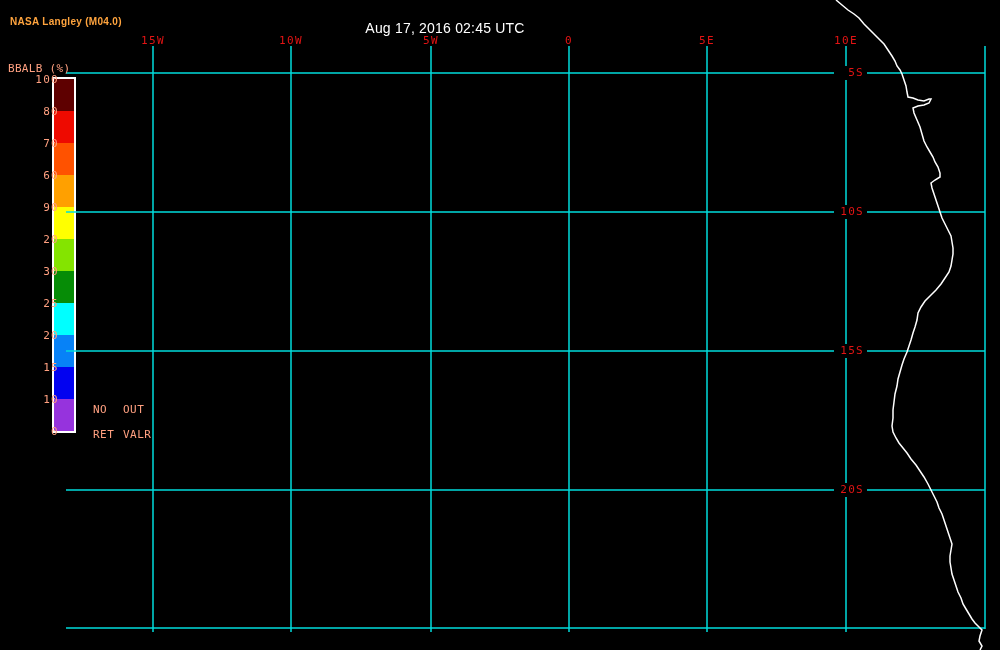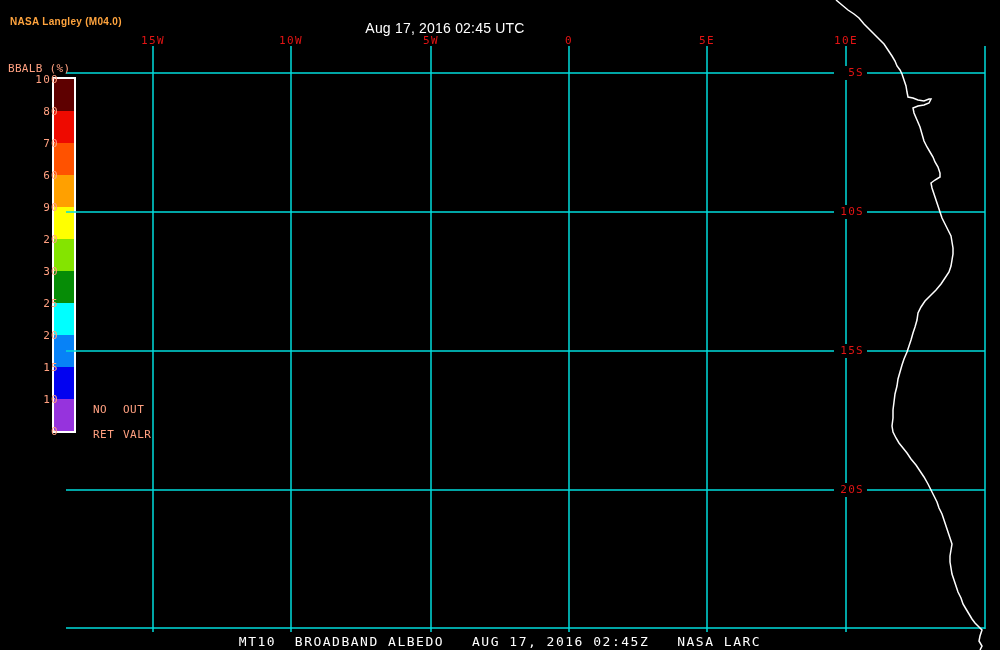--- a/index.html
+++ b/index.html
@@ -125,15 +125,14 @@
       <div class="cb-tick" style="top: 207px;">90</div>
       <div class="cb-tick" style="top: 239px;">20</div>
       <div class="cb-tick" style="top: 271px;">30</div>
       <div class="cb-tick" style="top: 303px;">25</div>
       <div class="cb-tick" style="top: 335px;">20</div>
       <div class="cb-tick" style="top: 367px;">15</div>
       <div class="cb-tick" style="top: 399px;">10</div>
       <div class="cb-tick" style="top: 431px;">0</div>
     </div>
 
-  <div class="abs" id="footer">MT10  BROADBAND ALBEDO   AUG 17, 2016 02:45Z   NASA LARC</div>
 
 </div>
 
 </body></html>

